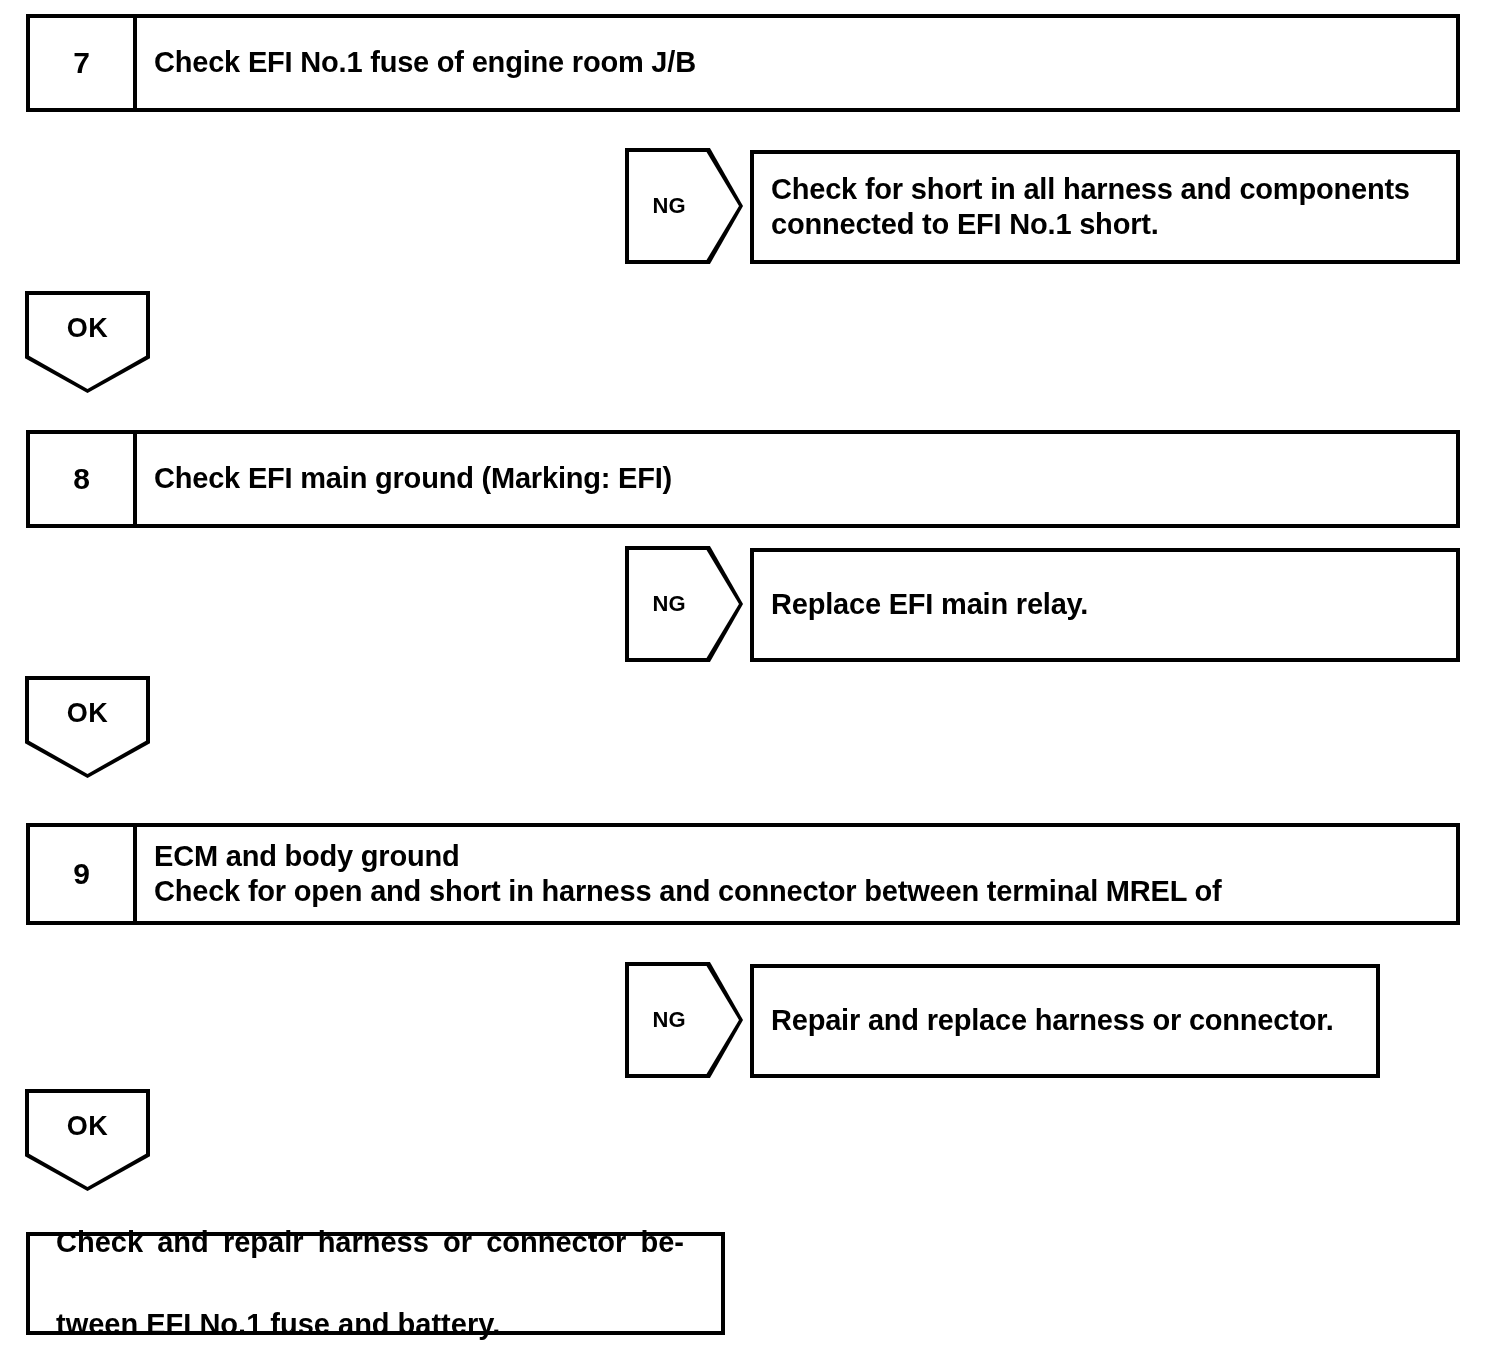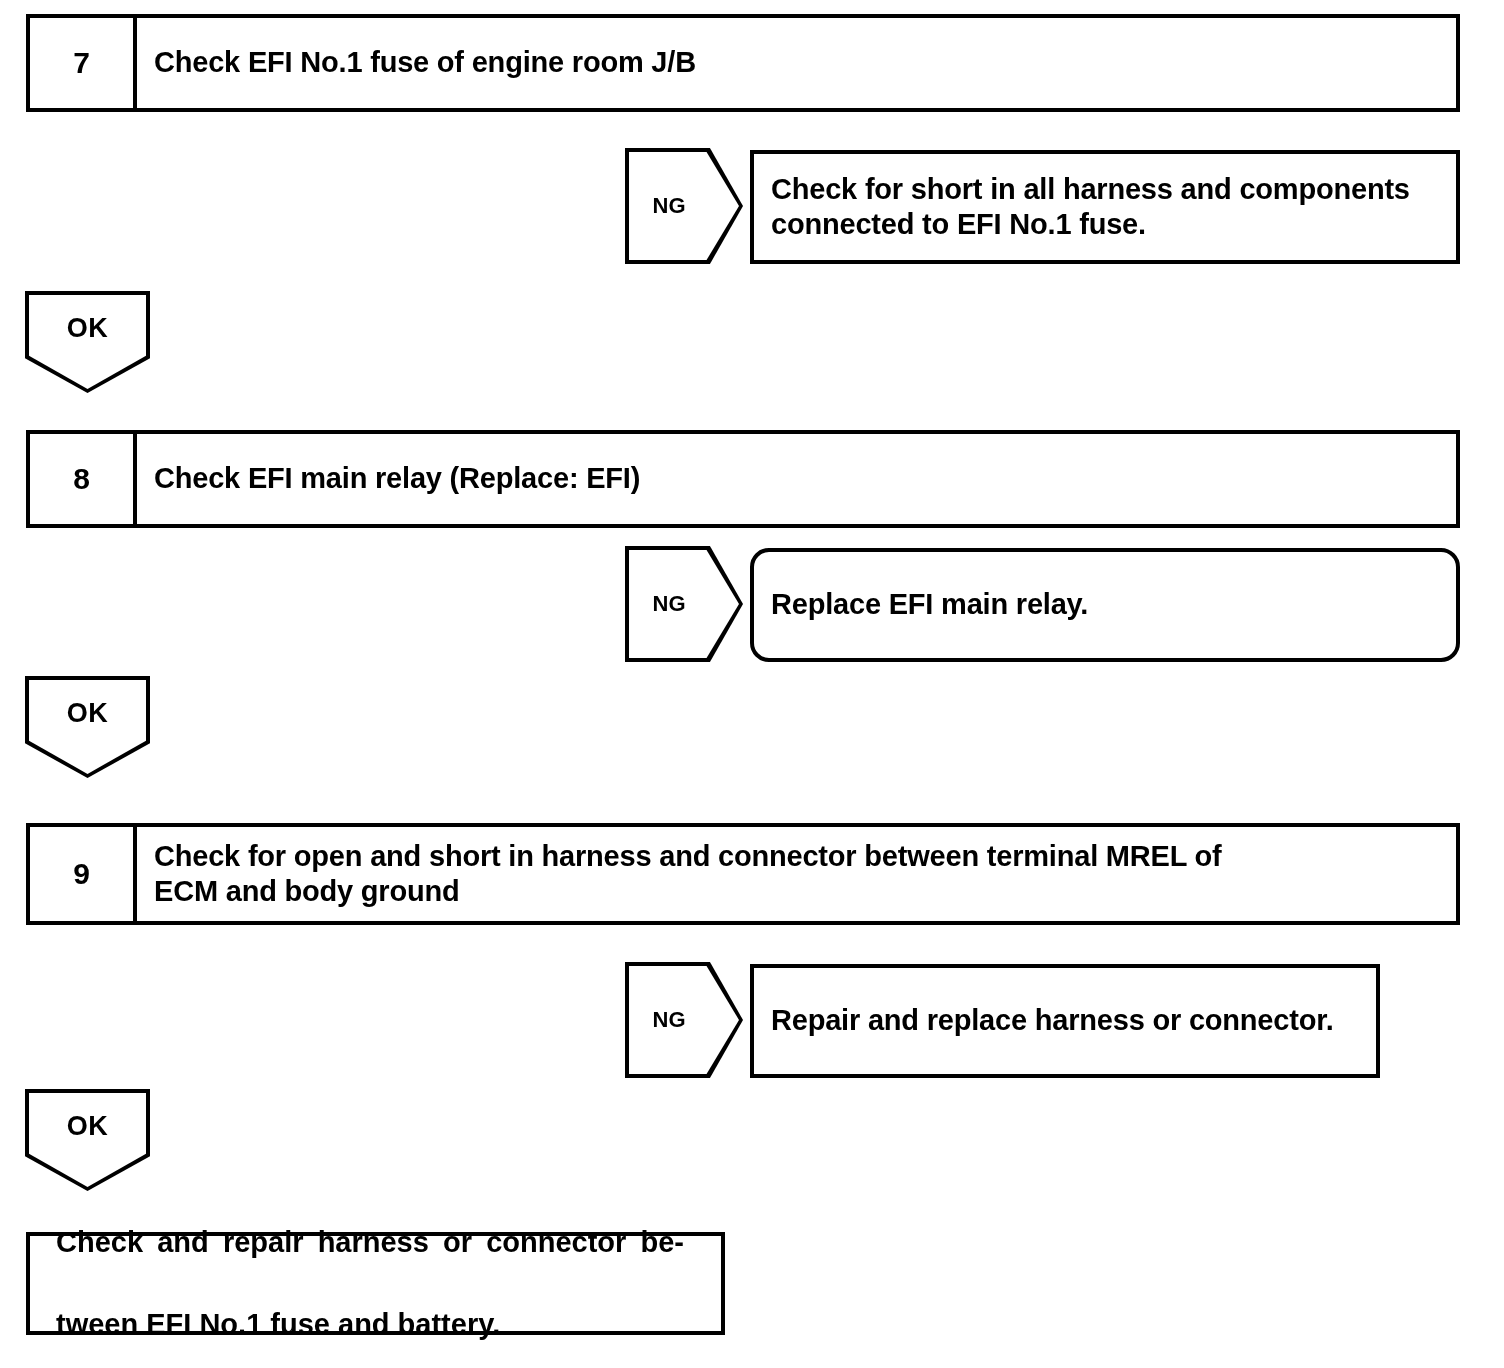--- a/index.html
+++ b/index.html
@@ -176,58 +176,58 @@
   </div>
 
   <div class="ng-group" style="left:625px; top:148px; width:835px; height:118px;">
     <div class="ng-tag">
       <div class="ng-tag-inner"></div>
       <span class="ng-label">NG</span>
     </div>
     <div class="ng-action" style="left:125px; top:2px; width:710px; height:114px;">
       <div>
         <div>Check for short in all harness and components</div>
-        <div>connected to EFI No.1 fuse.</div>
+        <div>connected to EFI No.1 short.</div>
       </div>
     </div>
   </div>
 
   <div class="ok-tag" style="left:25px; top:291px;">
     <div class="ok-tag-inner"></div>
     <span class="ok-label">OK</span>
   </div>
 
   <div class="step-box" style="left:26px; top:430px; width:1434px; height:98px;">
     <div class="step-num">8</div>
-    <div class="step-text">Check EFI main relay (Replace: EFI)</div>
+    <div class="step-text">Check EFI main ground (Marking: EFI)</div>
   </div>
 
   <div class="ng-group" style="left:625px; top:546px; width:835px; height:118px;">
     <div class="ng-tag">
       <div class="ng-tag-inner"></div>
       <span class="ng-label">NG</span>
     </div>
-    <div class="ng-action" style="left:125px; top:2px; width:710px; height:114px;border-radius:19px;">
+    <div class="ng-action" style="left:125px; top:2px; width:710px; height:114px;">
       <div>
         <div>Replace EFI main relay.</div>
       </div>
     </div>
   </div>
 
   <div class="ok-tag" style="left:25px; top:676px;">
     <div class="ok-tag-inner"></div>
     <span class="ok-label">OK</span>
   </div>
 
   <div class="step-box" style="left:26px; top:823px; width:1434px; height:102px;">
     <div class="step-num">9</div>
     <div class="step-text">
       <div>
+        <div>ECM and body ground</div>
         <div>Check for open and short in harness and connector between terminal MREL of</div>
-        <div>ECM and body ground</div>
       </div>
     </div>
   </div>
 
   <div class="ng-group" style="left:625px; top:962px; width:835px; height:118px;">
     <div class="ng-tag">
       <div class="ng-tag-inner"></div>
       <span class="ng-label">NG</span>
     </div>
     <div class="ng-action" style="left:125px; top:2px; width:630px; height:114px;">

